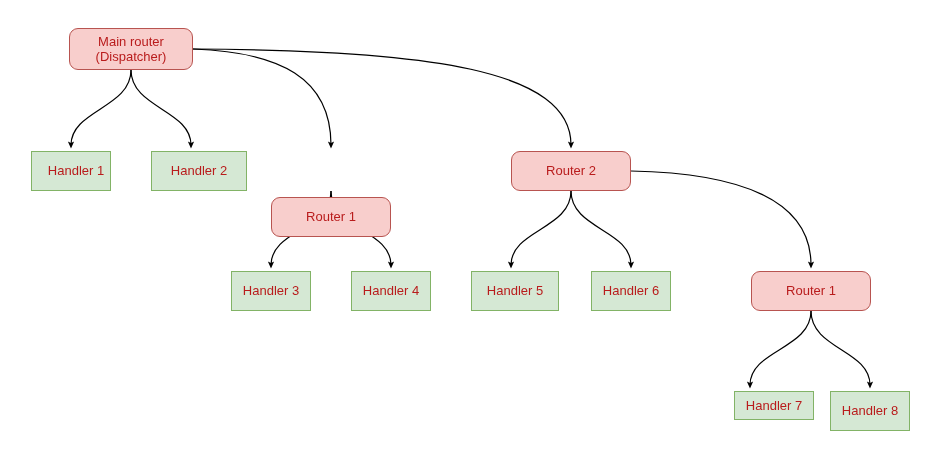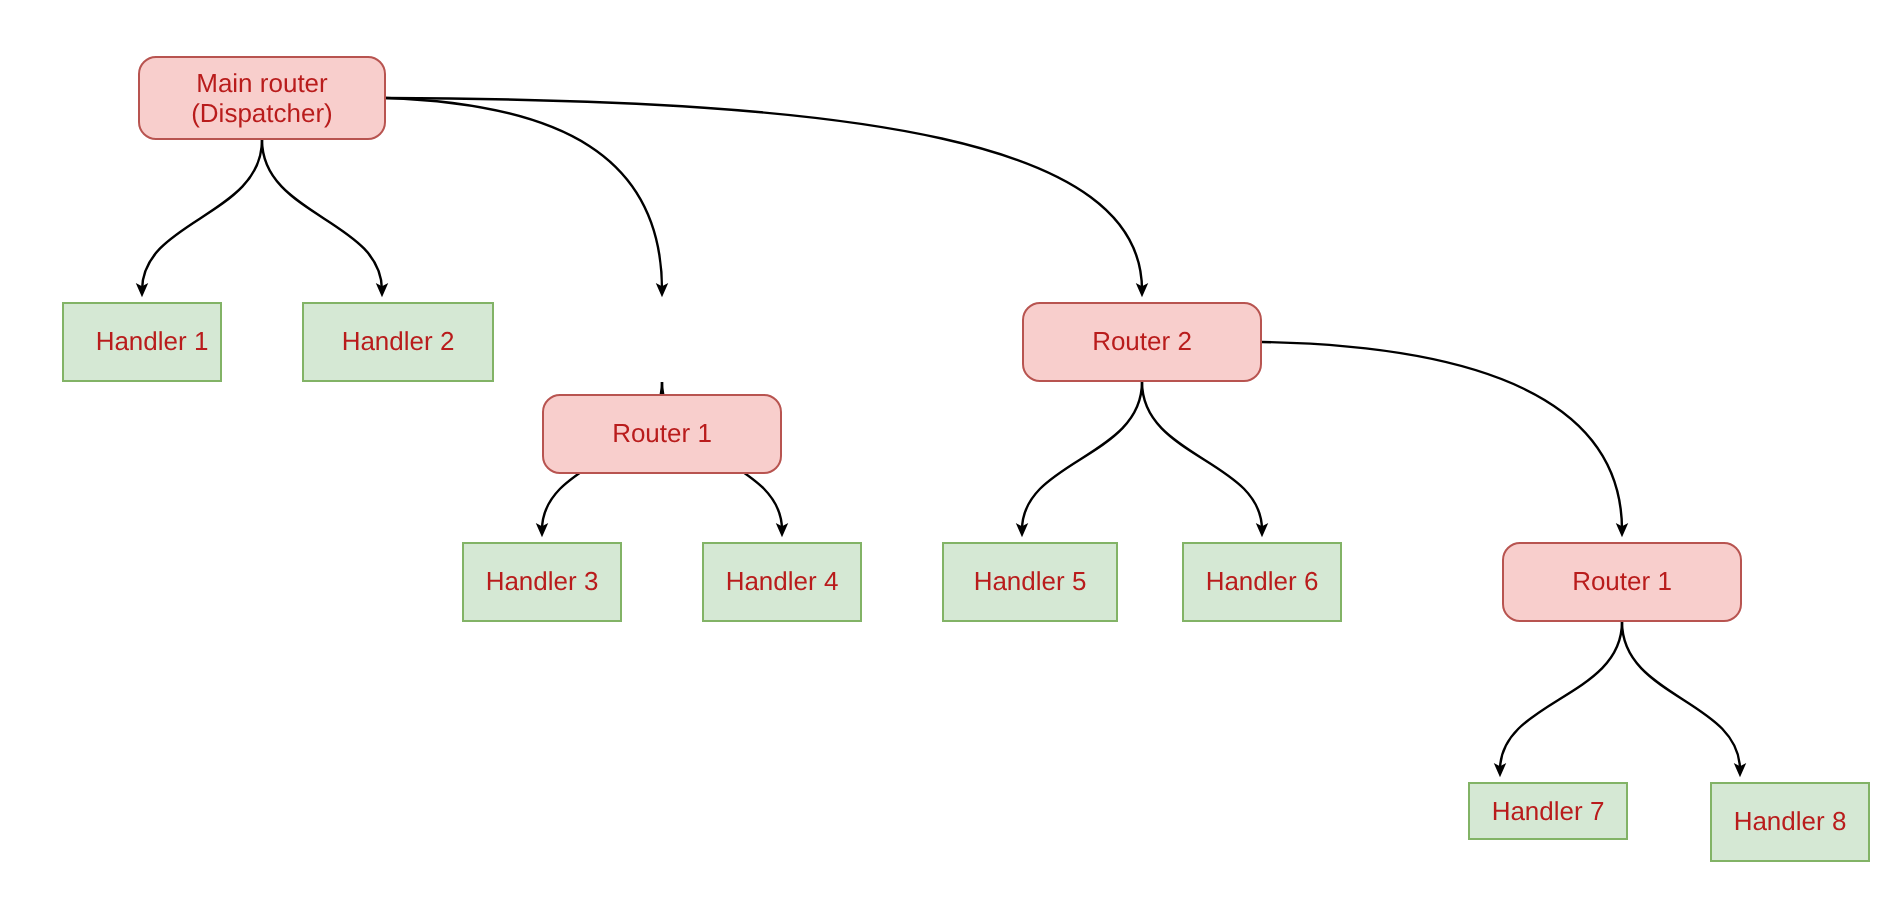--- a/index.html
+++ b/index.html
@@ -86,16 +86,16 @@
       <div class="node node-handler" style="left: 31px; top: 151px; width: 80px; height: 40px; padding-left: 10px;"><span class="node-label">Handler 1</span></div>
       <div class="node node-handler" style="left: 151px; top: 151px; width: 96px; height: 40px;"><span class="node-label">Handler 2</span></div>
       <div class="node node-router" style="left: 271px; top: 151px; width: 120px; height: 40px; margin-top: 46px;"><span class="node-label">Router 1</span></div>
       <div class="node node-router" style="left: 511px; top: 151px; width: 120px; height: 40px;"><span class="node-label">Router 2</span></div>
       <div class="node node-handler" style="left: 231px; top: 271px; width: 80px; height: 40px;"><span class="node-label">Handler 3</span></div>
       <div class="node node-handler" style="left: 351px; top: 271px; width: 80px; height: 40px;"><span class="node-label">Handler 4</span></div>
       <div class="node node-handler" style="left: 471px; top: 271px; width: 88px; height: 40px;"><span class="node-label">Handler 5</span></div>
       <div class="node node-handler" style="left: 591px; top: 271px; width: 80px; height: 40px;"><span class="node-label">Handler 6</span></div>
       <div class="node node-router" style="left: 751px; top: 271px; width: 120px; height: 40px;"><span class="node-label">Router 1</span></div>
       <div class="node node-handler" style="left: 710px; top: 391px; width: 80px; height: 29px; margin-left: 24px;"><span class="node-label">Handler 7</span></div>
-      <div class="node node-handler" style="left: 830px; top: 391px; width: 80px; height: 40px; margin-left: 25px;"><span class="node-label">Handler 8</span></div>
+      <div class="node node-handler" style="left: 830px; top: 391px; width: 80px; height: 40px;"><span class="node-label">Handler 8</span></div>
     </div>
 
 </div>
 
 </body></html>

